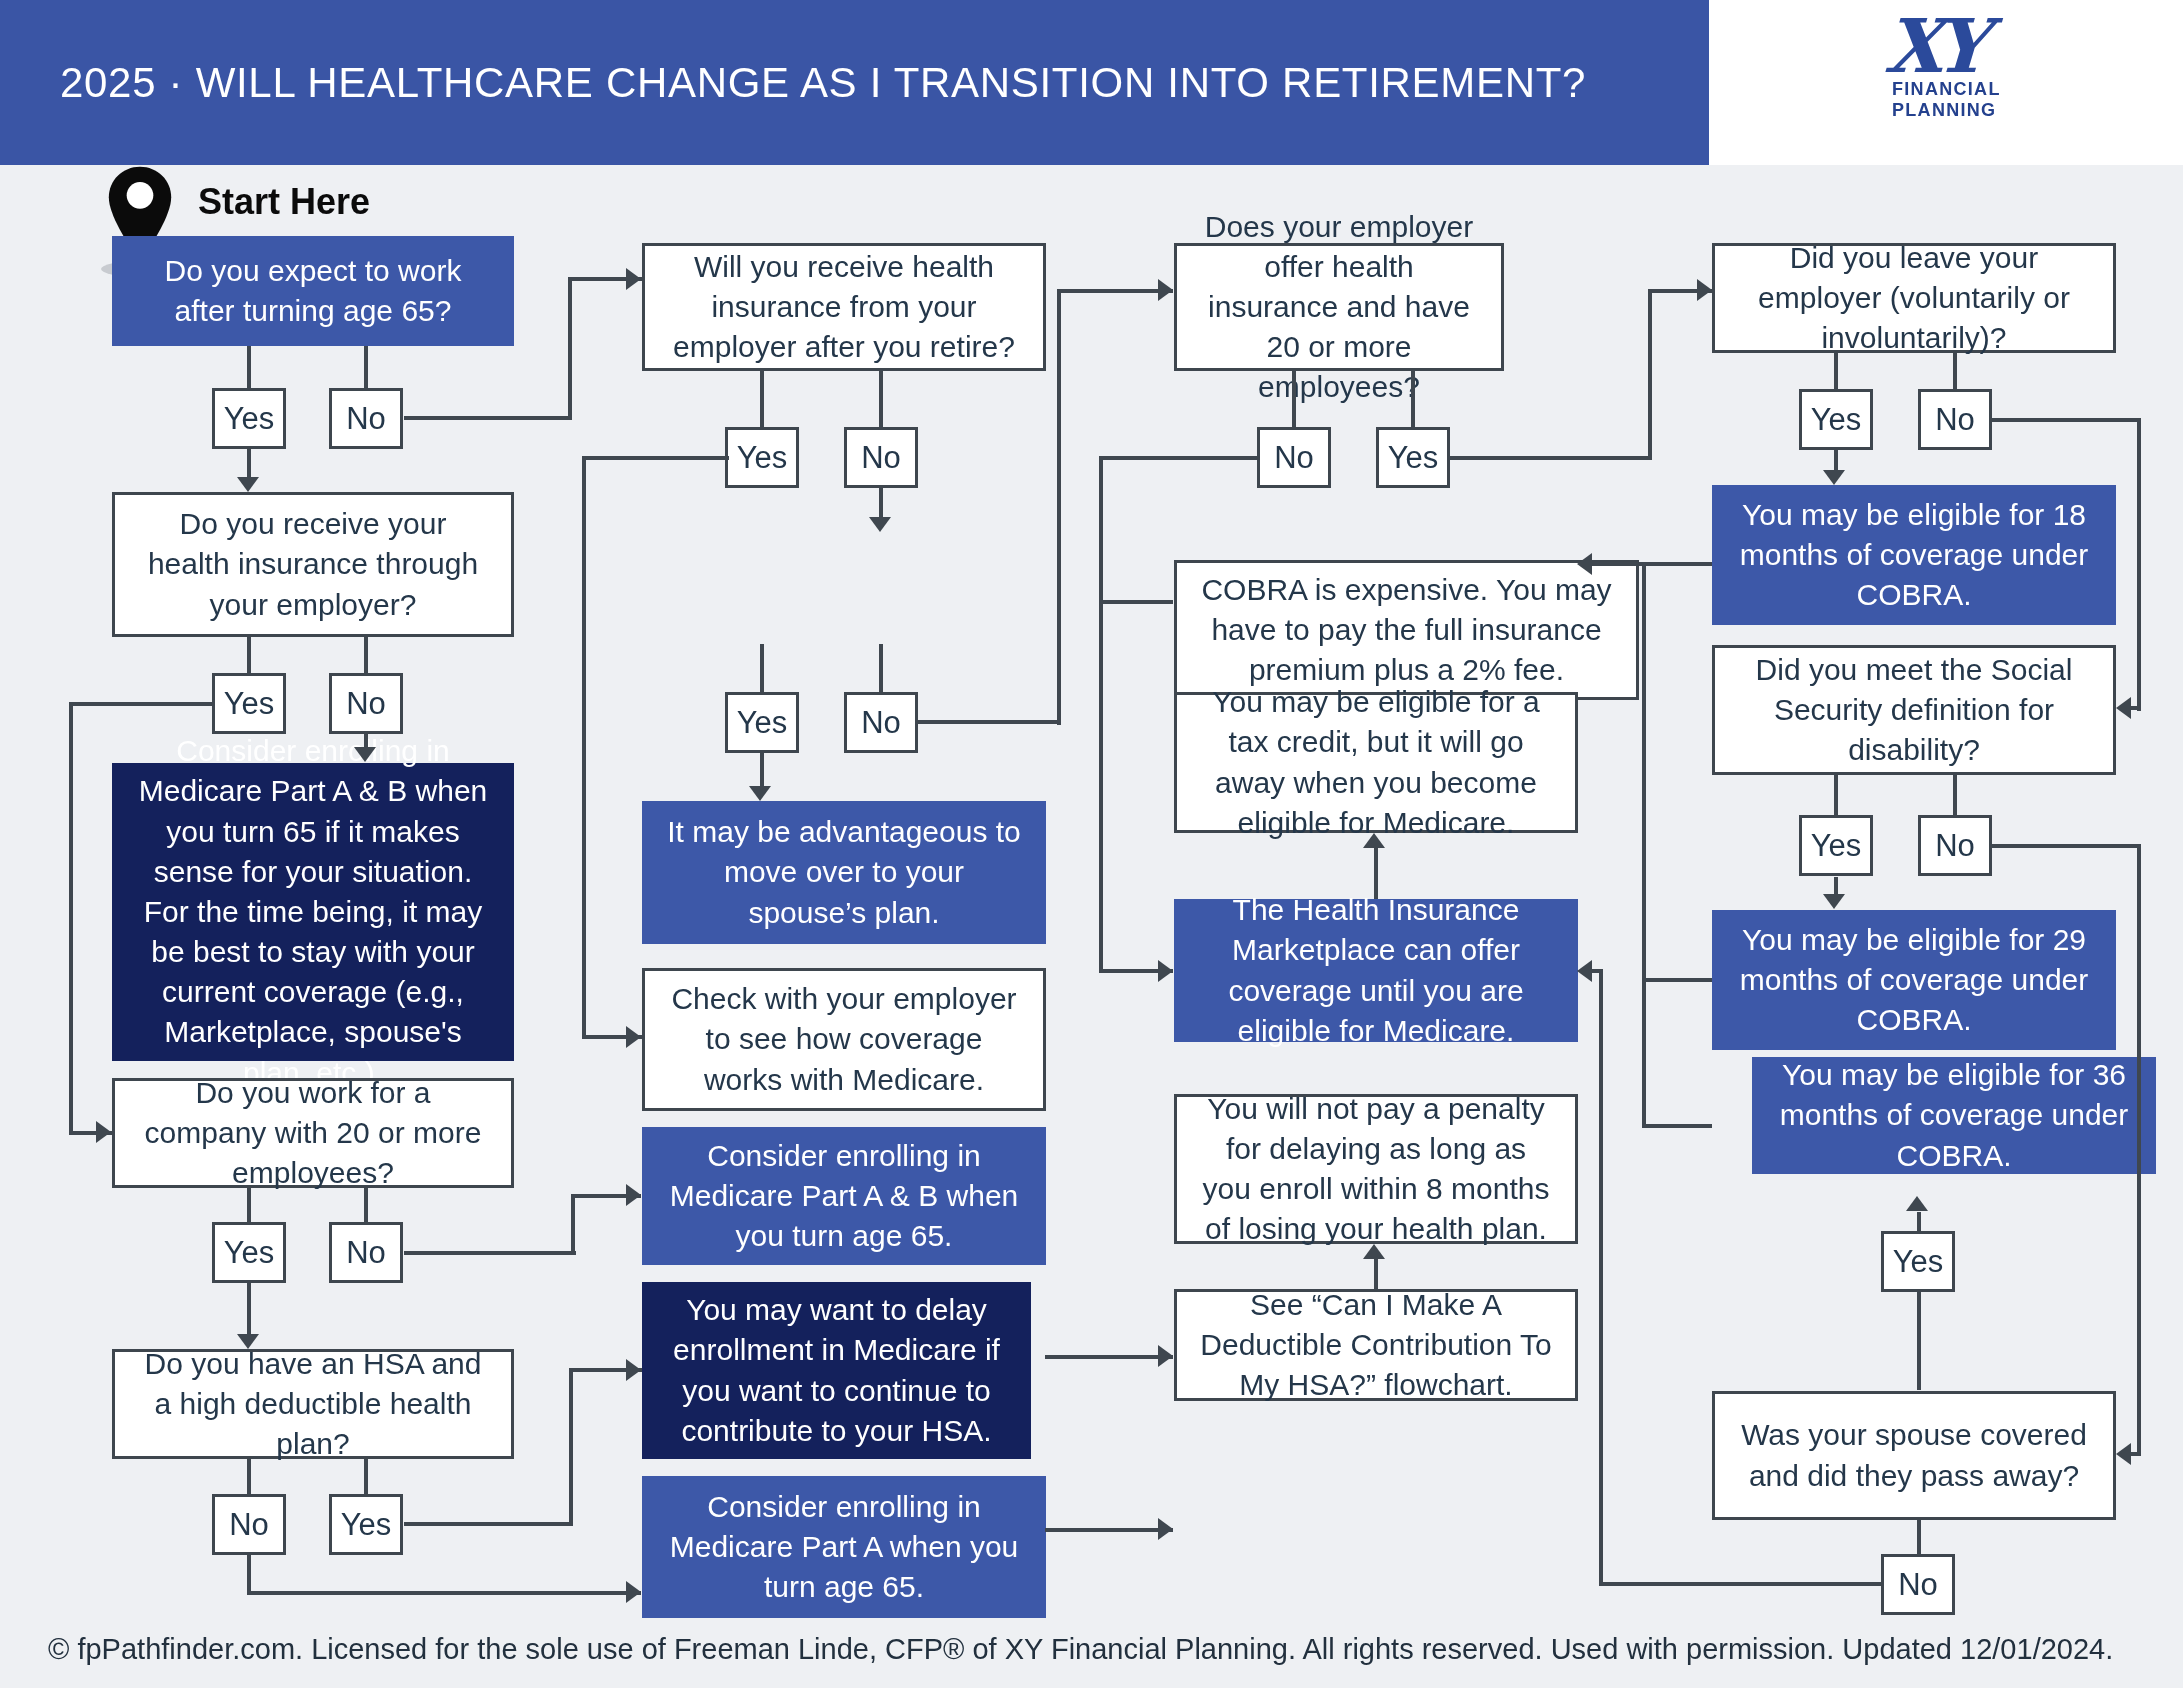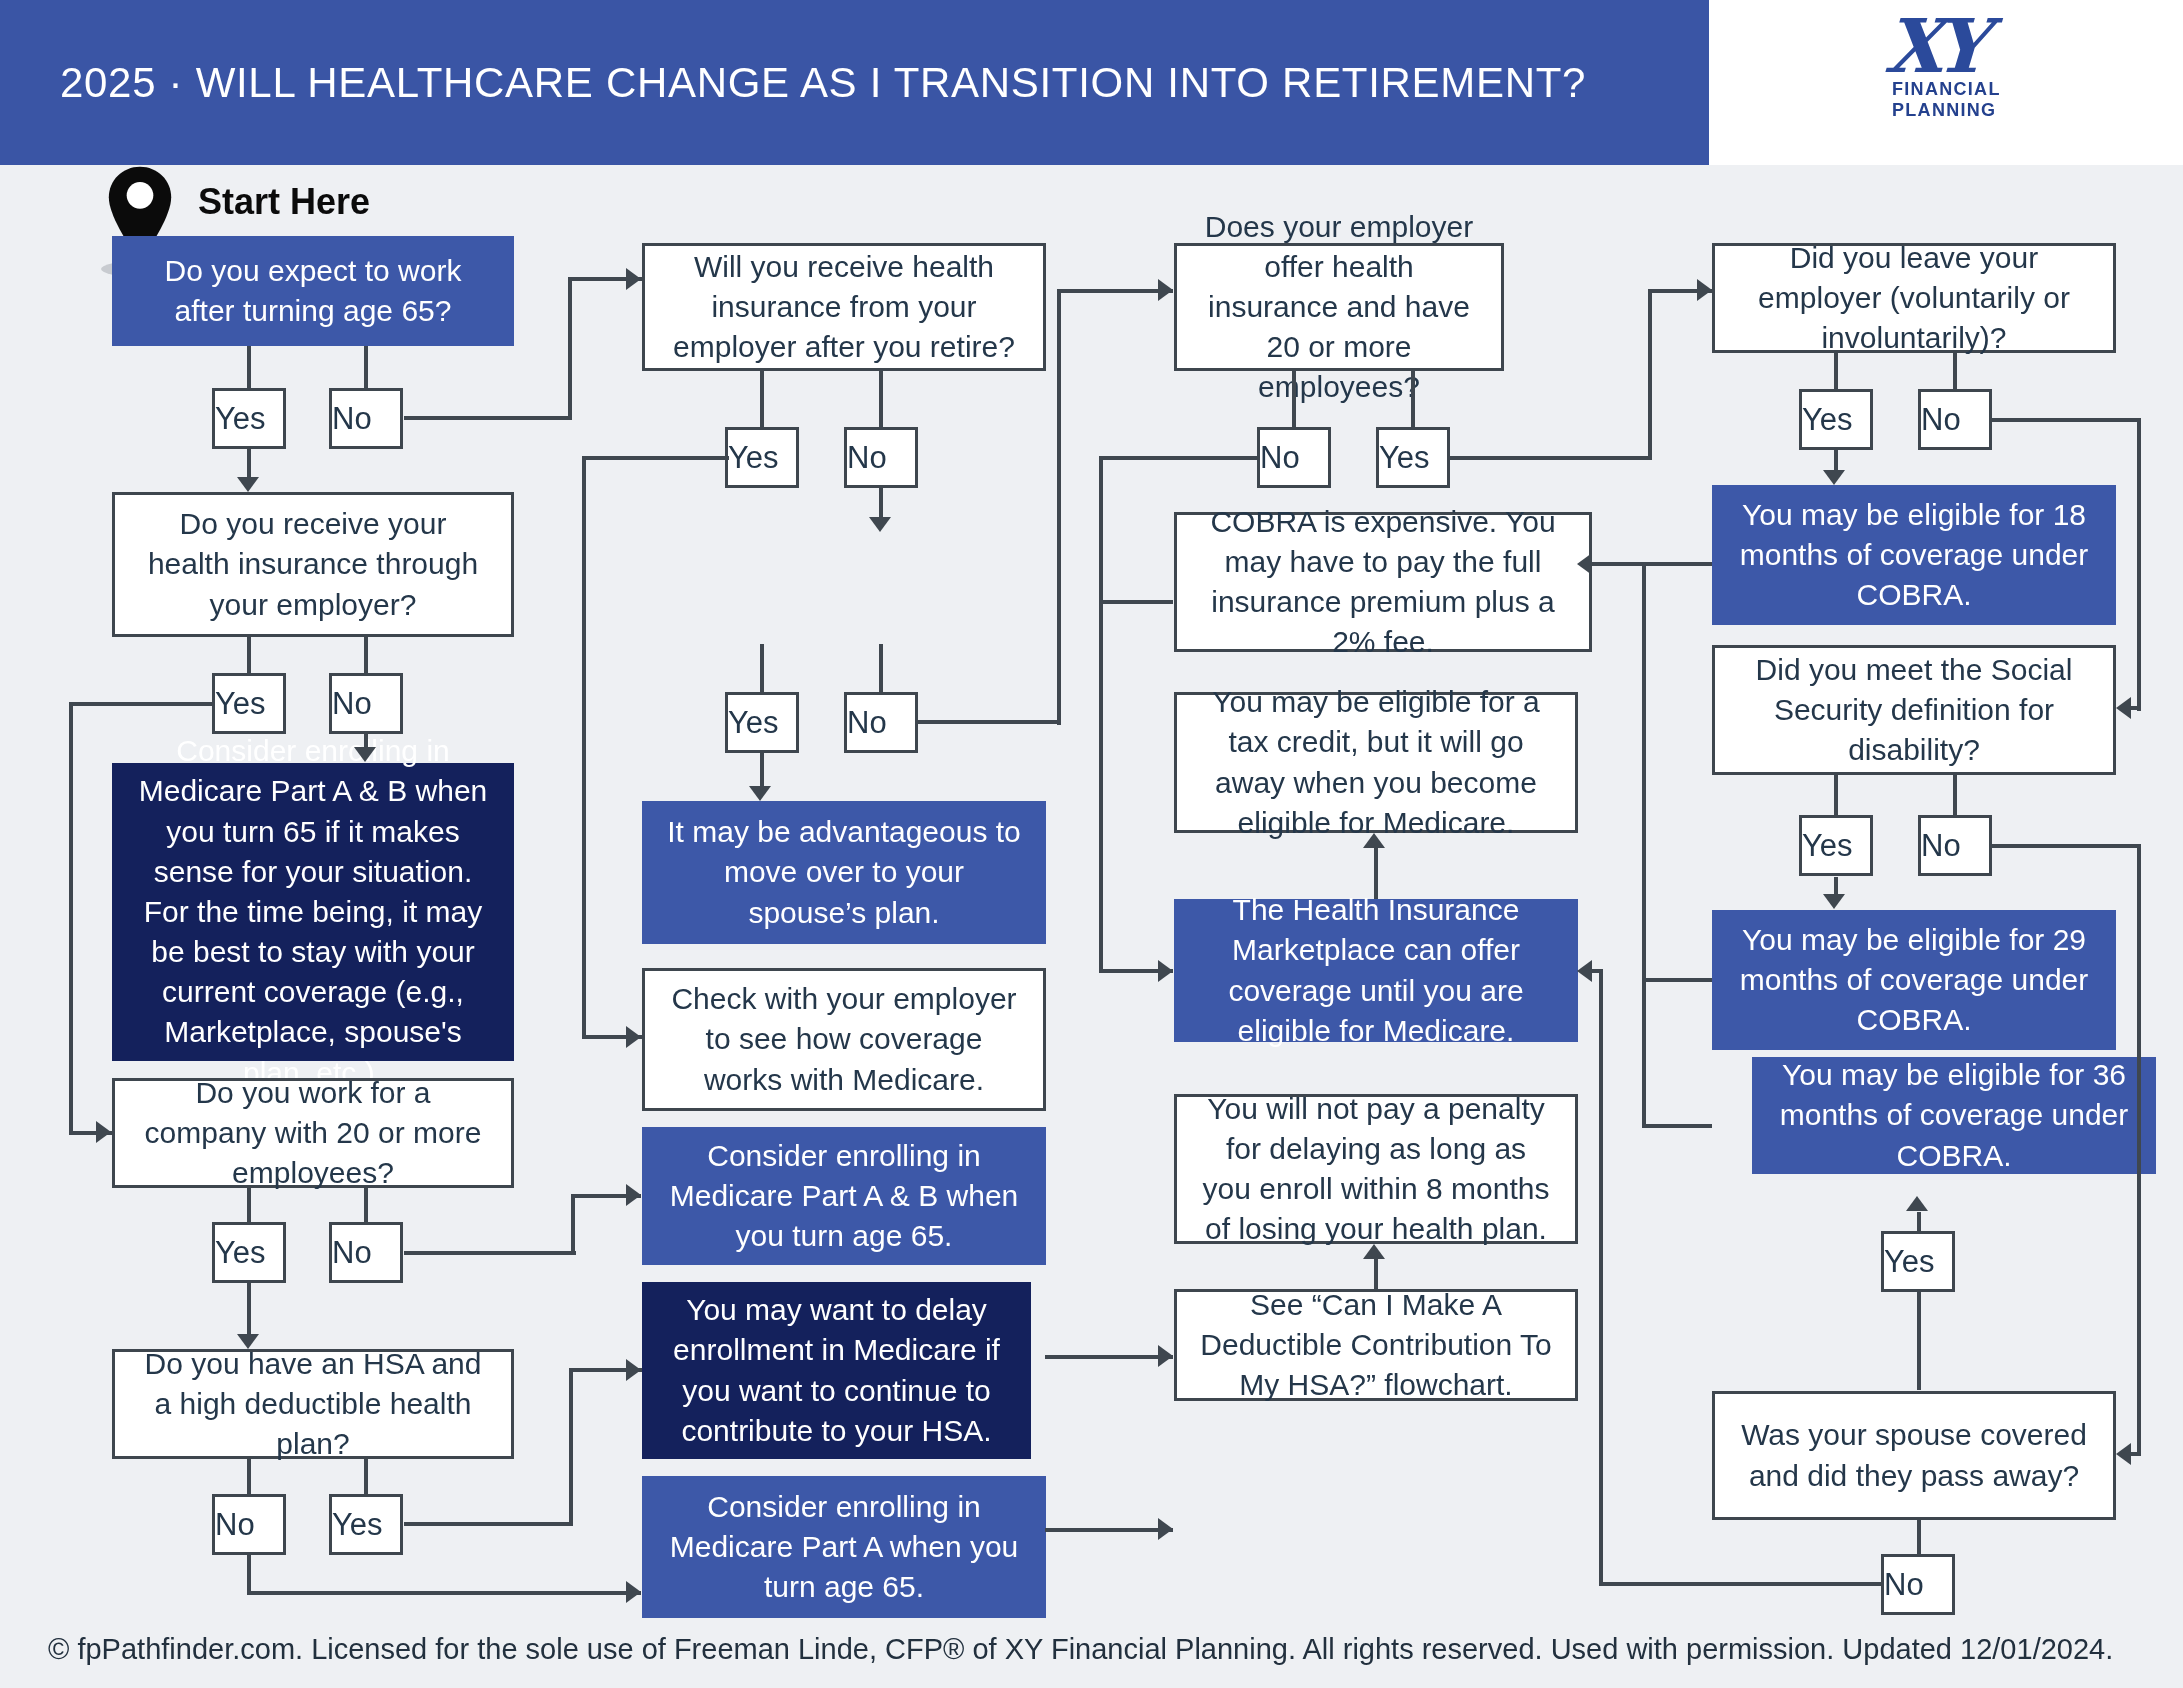--- a/index.html
+++ b/index.html
@@ -20,21 +20,21 @@
   
   .pinshadow{position:absolute;left:101px;top:261px;width:78px;height:16px;background:#c8cbd0;border-radius:50%;}
   .pin{position:absolute;left:101px;top:165px;width:78px;height:101px;}
   .startlabel{position:absolute;left:198px;top:181px;font-size:36px;font-weight:700;color:#0b0b0b;}
   
   .node{position:absolute;box-sizing:border-box;display:flex;align-items:center;justify-content:center;
         text-align:center;font-size:30px;line-height:1.34;padding:6.7px 22.6px;color:#24374a;}
   .q{background:#ffffff;border:3.3px solid #3e464e;}
   .b{background:#3d58a8;color:#ffffff;}
   .n{background:#14215c;color:#ffffff;}
-  .ans{position:absolute;box-sizing:border-box;display:flex;align-items:center;justify-content:flex-start;
+  .ans{position:absolute;box-sizing:border-box;display:flex;align-items:center;justify-content:center;
        background:#ffffff;border:3.3px solid #3e464e;font-size:31px;color:#24374a;padding:0;}
   
   .ln{position:absolute;background:#3f474f;}
   .ar{position:absolute;width:0;height:0;}
   .ar.d{border-left:11.3px solid transparent;border-right:11.3px solid transparent;border-top:15.3px solid #3f474f;}
   .ar.u{border-left:11.3px solid transparent;border-right:11.3px solid transparent;border-bottom:15.3px solid #3f474f;}
   .ar.r{border-top:11.3px solid transparent;border-bottom:11.3px solid transparent;border-left:15.3px solid #3f474f;}
   .ar.l{border-top:11.3px solid transparent;border-bottom:11.3px solid transparent;border-right:15.3px solid #3f474f;}
   .footer{position:absolute;left:48px;top:1633px;font-size:29px;color:#22303e;}
 </style>
@@ -134,21 +134,21 @@
 
   <div class="node q" style="left:1174px;top:243px;width:330px;height:128px">
       <span>Does your employer offer health insurance and have 20 or more employees?</span>
     </div>
   <div class="ans" style="left:1257px;top:427px;width:74px;height:61px">
       <span>No</span>
     </div>
   <div class="ans" style="left:1376px;top:427px;width:74px;height:61px">
       <span>Yes</span>
     </div>
-  <div class="node q" style="left:1174px;top:512px;width:418px;height:140px">
+  <div class="node q" style="left:1174px;top:560px;width:465px;height:140px">
       <span>COBRA is expensive. You may have to pay the full insurance premium plus a 2% fee.</span>
     </div>
   <div class="node q" style="left:1174px;top:692px;width:404px;height:141px">
       <span>You may be eligible for a tax credit, but it will go away when you become eligible for Medicare.</span>
     </div>
   <div class="node b" style="left:1174px;top:899px;width:404px;height:143px">
       <span>The Health Insurance Marketplace can offer coverage until you are eligible for Medicare.</span>
     </div>
   <div class="node q" style="left:1174px;top:1094px;width:404px;height:150px">
       <span>You will not pay a penalty for delaying as long as you enroll within 8 months of losing your health plan.</span>

